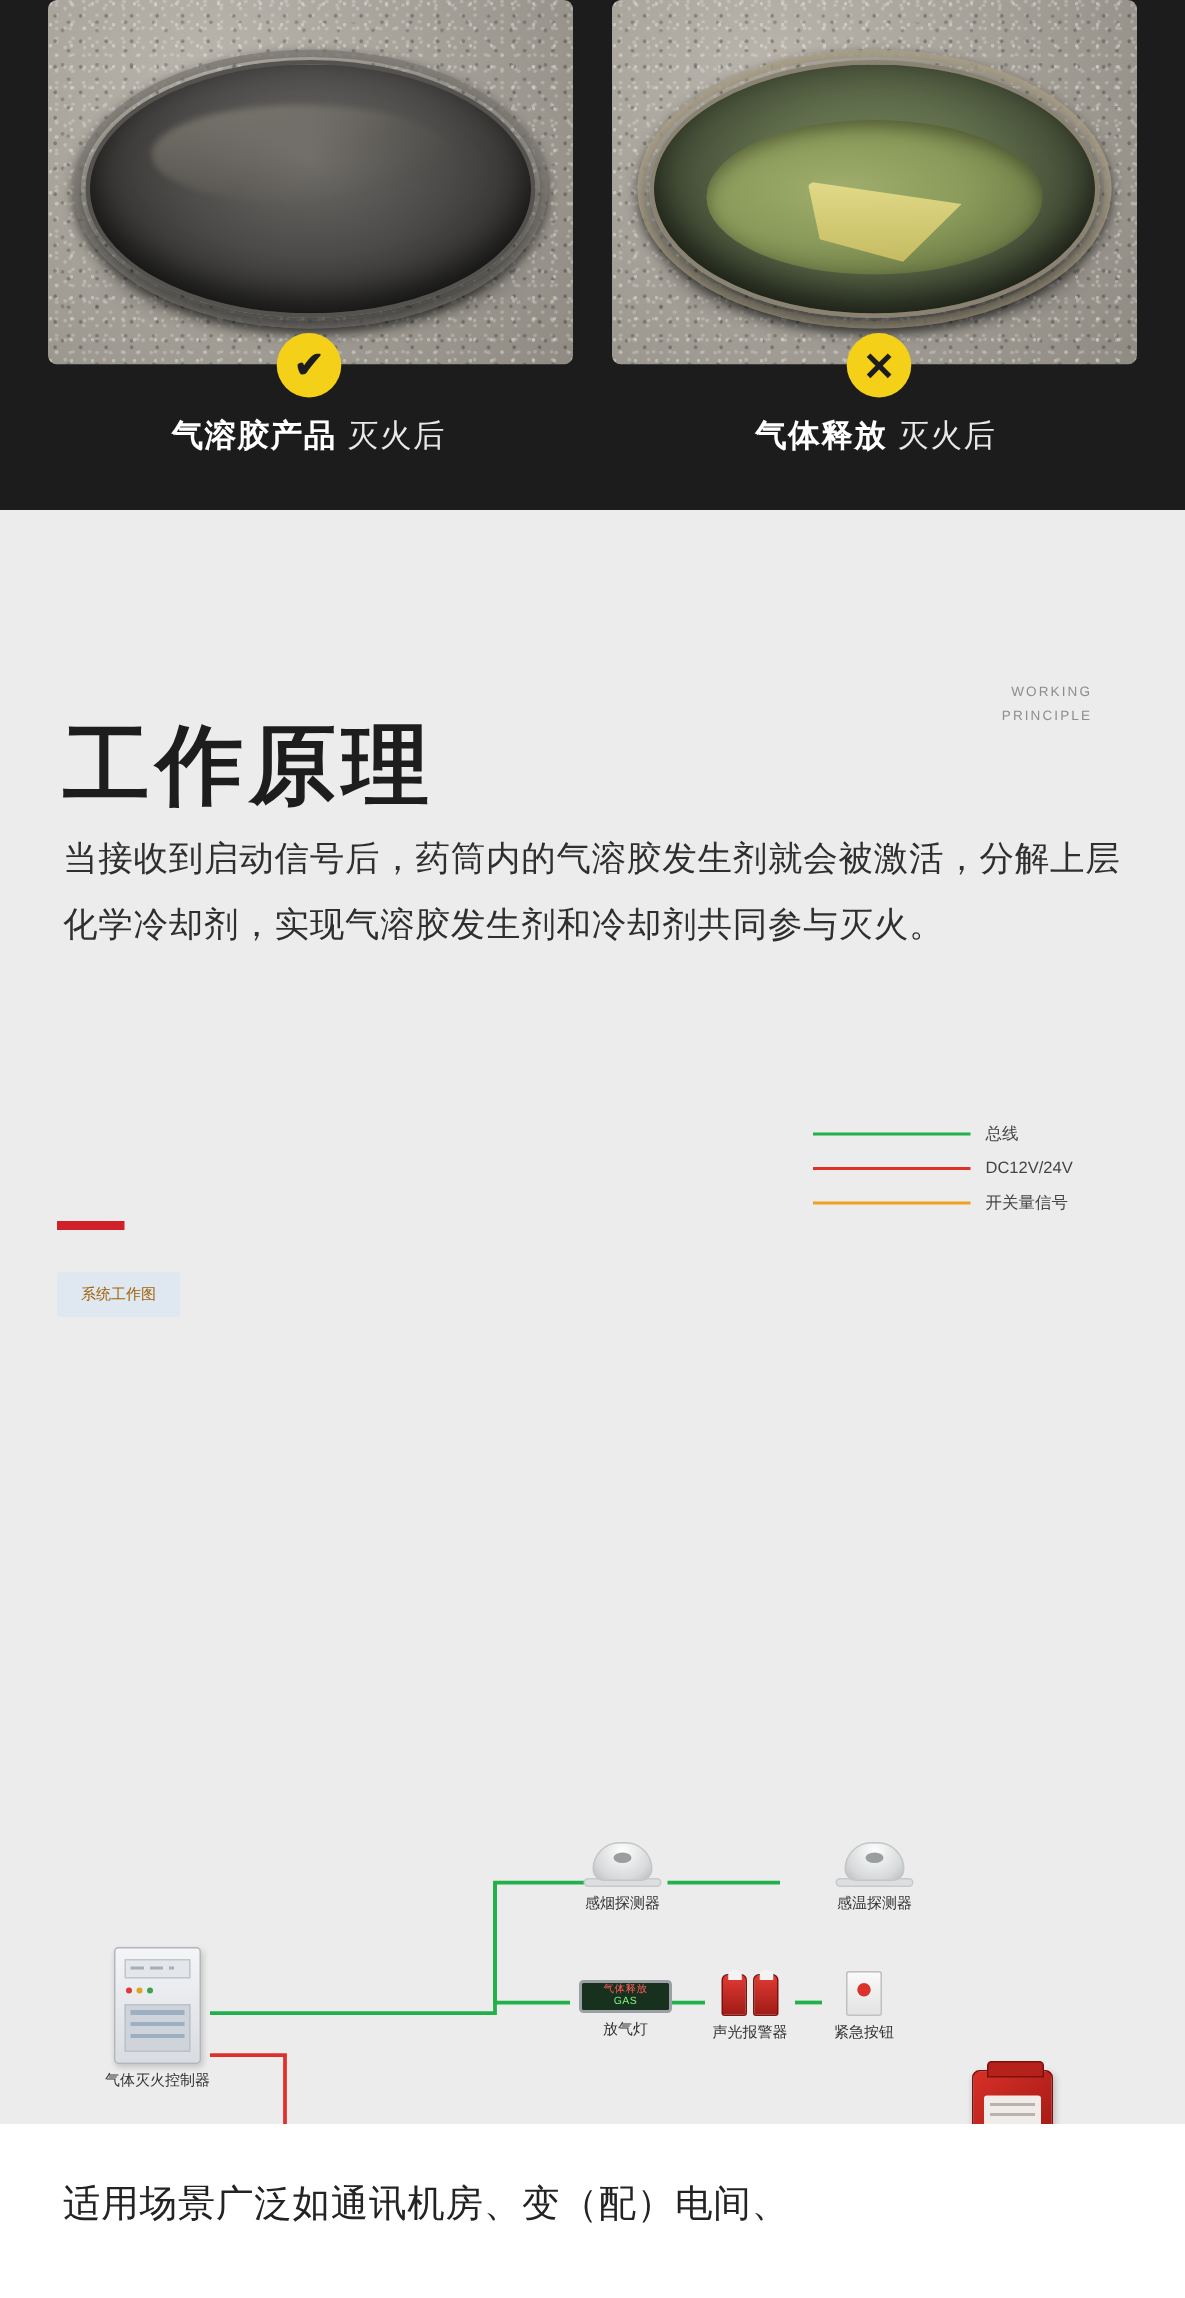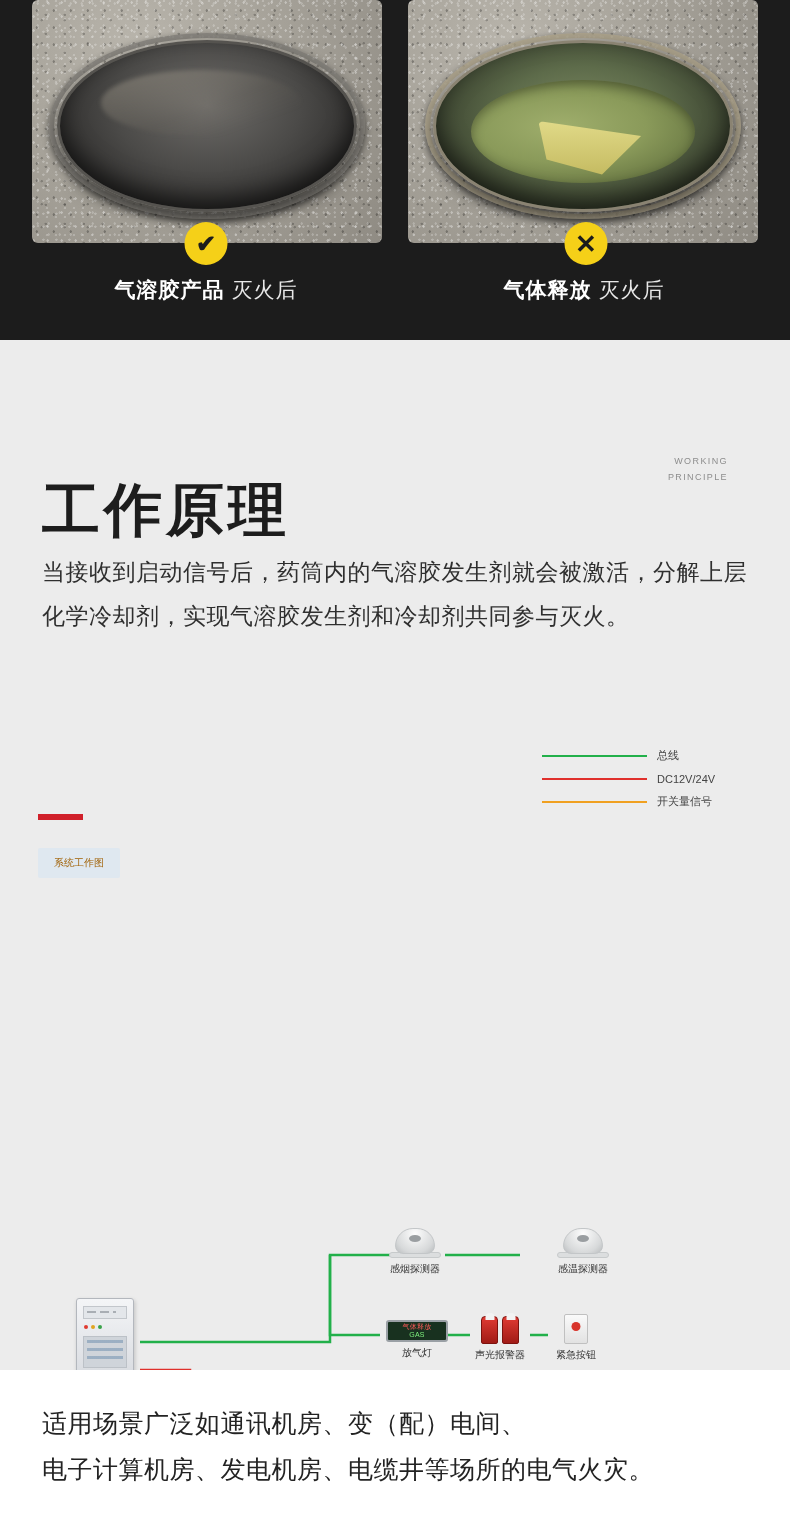--- a/index.html
+++ b/index.html
@@ -570,17 +570,16 @@
           
           
         </div>
 
       </div>
 
     </div>
 
     <div class="bottom">
       <p>适用场景广泛如通讯机房、变（配）电间、</p>
-      <p>电子计算机房、发电机房、电缆井等场所的电气火灾。</p>
     </div>
 
   </section>
 </div>
 
 </body></html>

